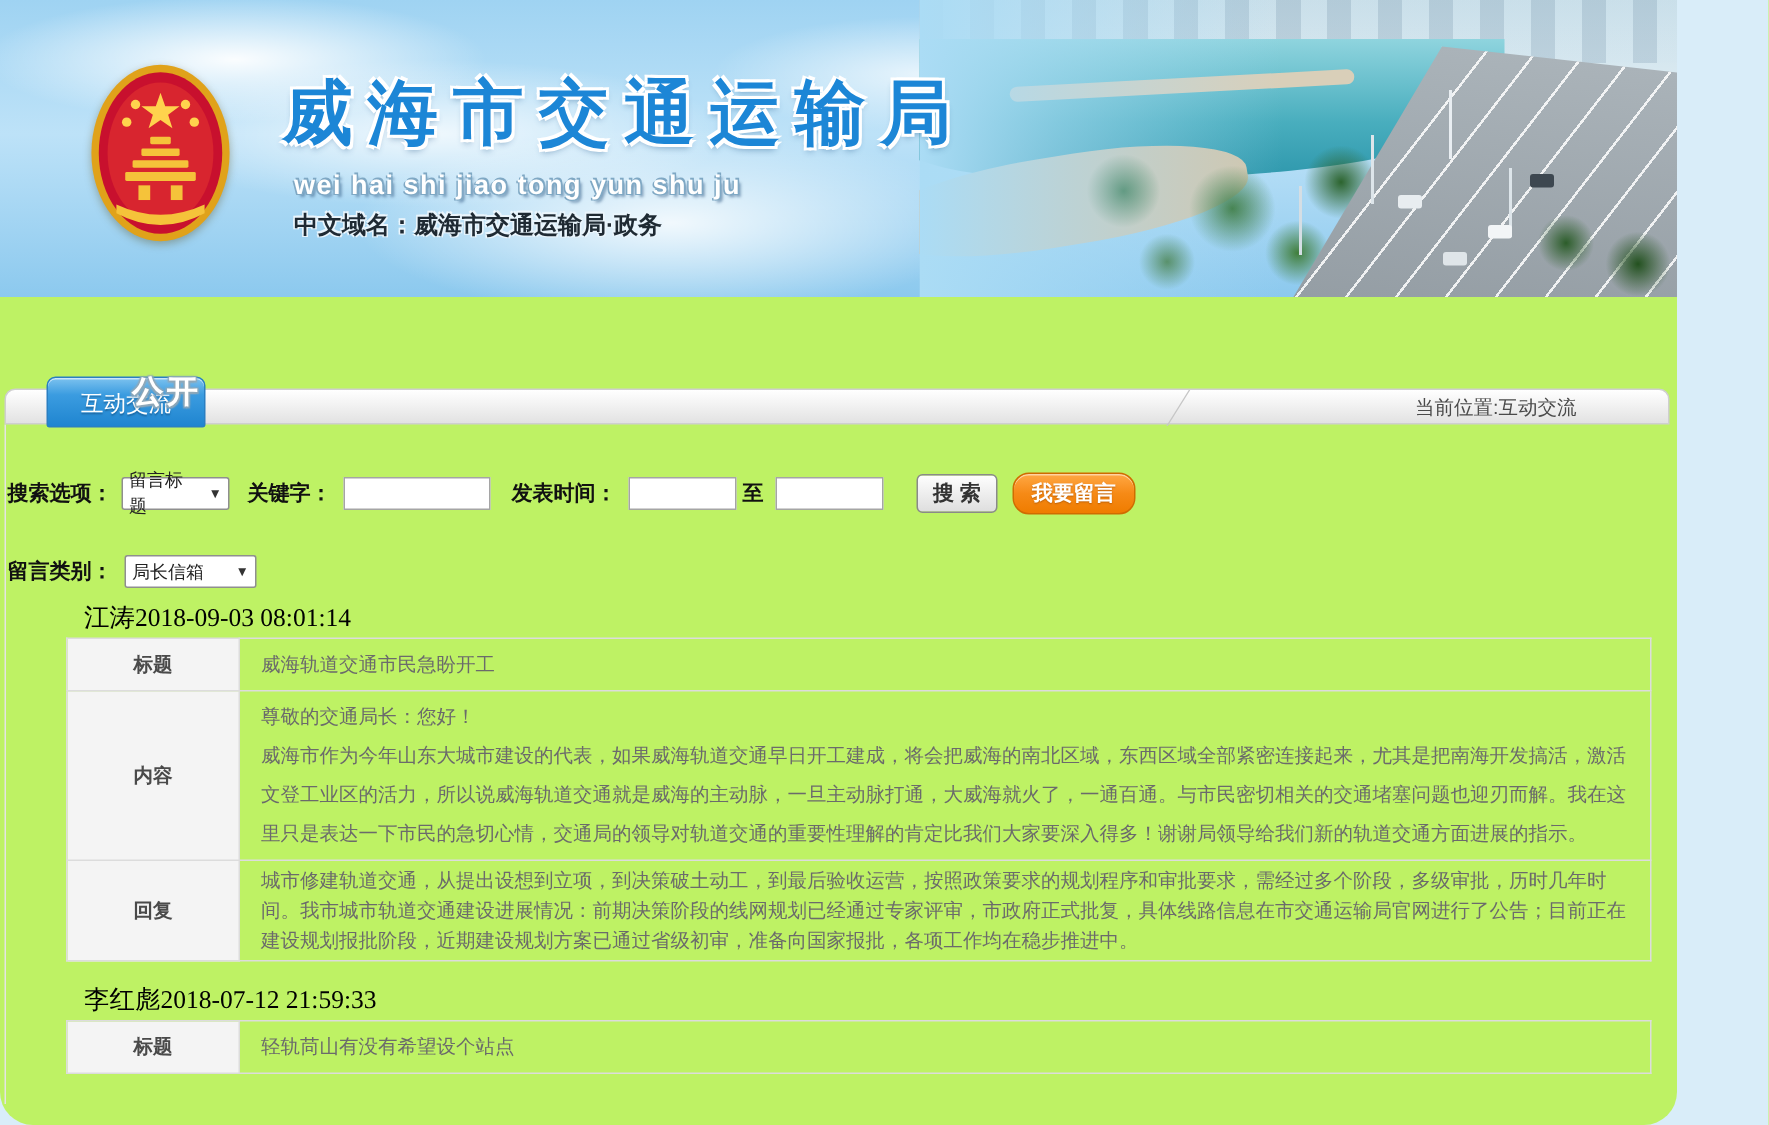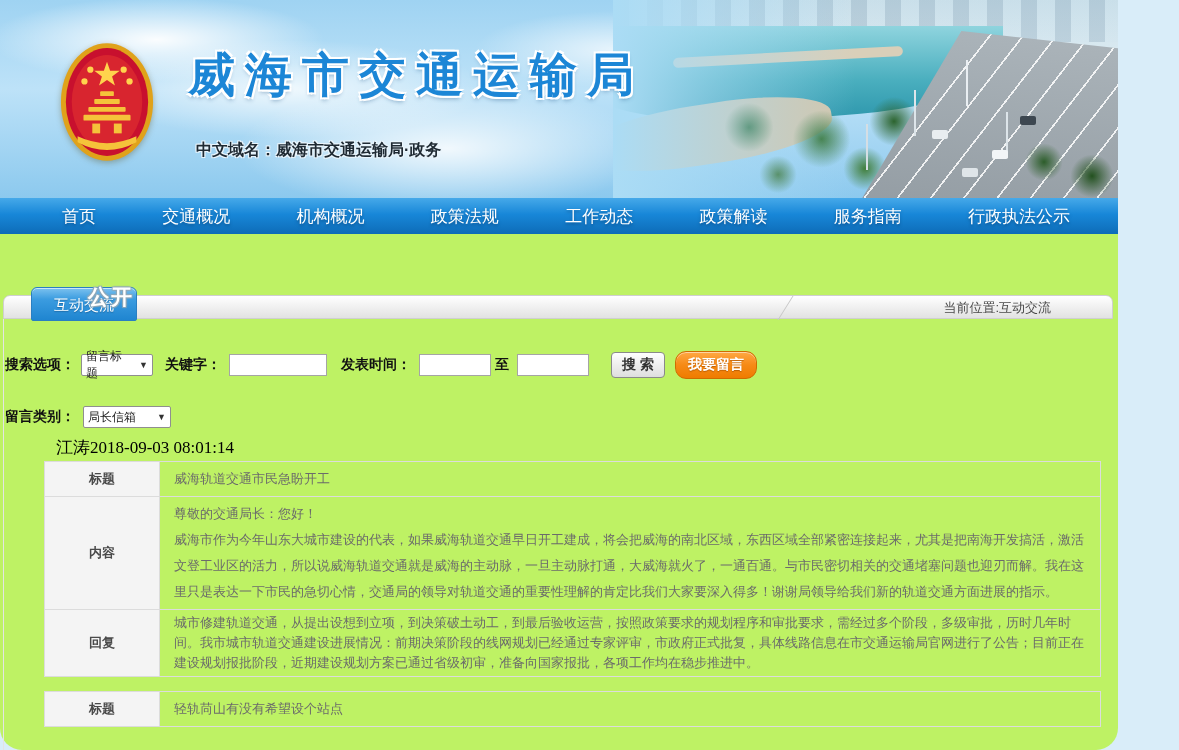--- a/index.html
+++ b/index.html
@@ -201,33 +201,24 @@
       <rect x="43" y="52" width="14" height="5" rx="1" fill="#f5c33a"></rect>
       <rect x="37" y="60" width="26" height="5" rx="1" fill="#f5c33a"></rect>
       <rect x="31" y="68" width="38" height="5" rx="1" fill="#f5c33a"></rect>
       <rect x="26" y="76" width="48" height="6" rx="1" fill="#f5c33a"></rect>
       <rect x="35" y="85" width="8" height="10" fill="#f5c33a"></rect>
       <rect x="57" y="85" width="8" height="10" fill="#f5c33a"></rect>
       <path d="M20 98 Q50 112 80 98 L80 104 Q50 120 20 104 Z" fill="#f5c33a"></path>
     </svg>
 
     <div class="title-cn">威海市交通运输局</div>
+    <div class="title-py">wei hai shi jiao tong yun shu ju</div>
     <div class="title-domain">中文域名：威海市交通运输局·政务</div>
   </div>
 
-  <div class="nav">
-    <a class="nav-item">首页</a>
-    <a class="nav-item">交通概况</a>
-    <a class="nav-item">机构概况</a>
-    <a class="nav-item">政策法规</a>
-    <a class="nav-item">工作动态</a>
-    <a class="nav-item">政策解读</a>
-    <a class="nav-item">服务指南</a>
-    <a class="nav-item">行政执法公示</a>
-  </div>
 
   <div class="content-box">
     <div class="tab-strip">
       <div class="tab-active">
         <span>互动交流</span>
       </div>
       <div class="ghost-text">公开</div>
       <div class="crumb-divider"></div>
       <div class="crumb-text">当前位置:互动交流</div>
     </div>
@@ -275,20 +266,23 @@
           </tr>
           <tr>
             <td class="th">回复</td>
             <td class="td reply">城市修建轨道交通，从提出设想到立项，到决策破土动工，到最后验收运营，按照政策要求的规划程序和审批要求，需经过多个阶段，多级审批，历时几年时间。我市城市轨道交通建设进展情况：前期决策阶段的线网规划已经通过专家评审，市政府正式批复，具体线路信息在市交通运输局官网进行了公告；目前正在建设规划报批阶段，近期建设规划方案已通过省级初审，准备向国家报批，各项工作均在稳步推进中。</td>
           </tr>
         </tbody>
           </table>
       </div>
 
       <div class="msg" style="margin-top:14px;">
+        <div class="msg-head">
+          <span>李红彪</span><span>2018-07-12 21:59:33</span>
+        </div>
         <table class="msg-table">
           <tbody>
               <tr>
             <td class="th">标题</td>
             <td class="td">轻轨苘山有没有希望设个站点</td>
           </tr>
         </tbody>
           </table>
       </div>
 

